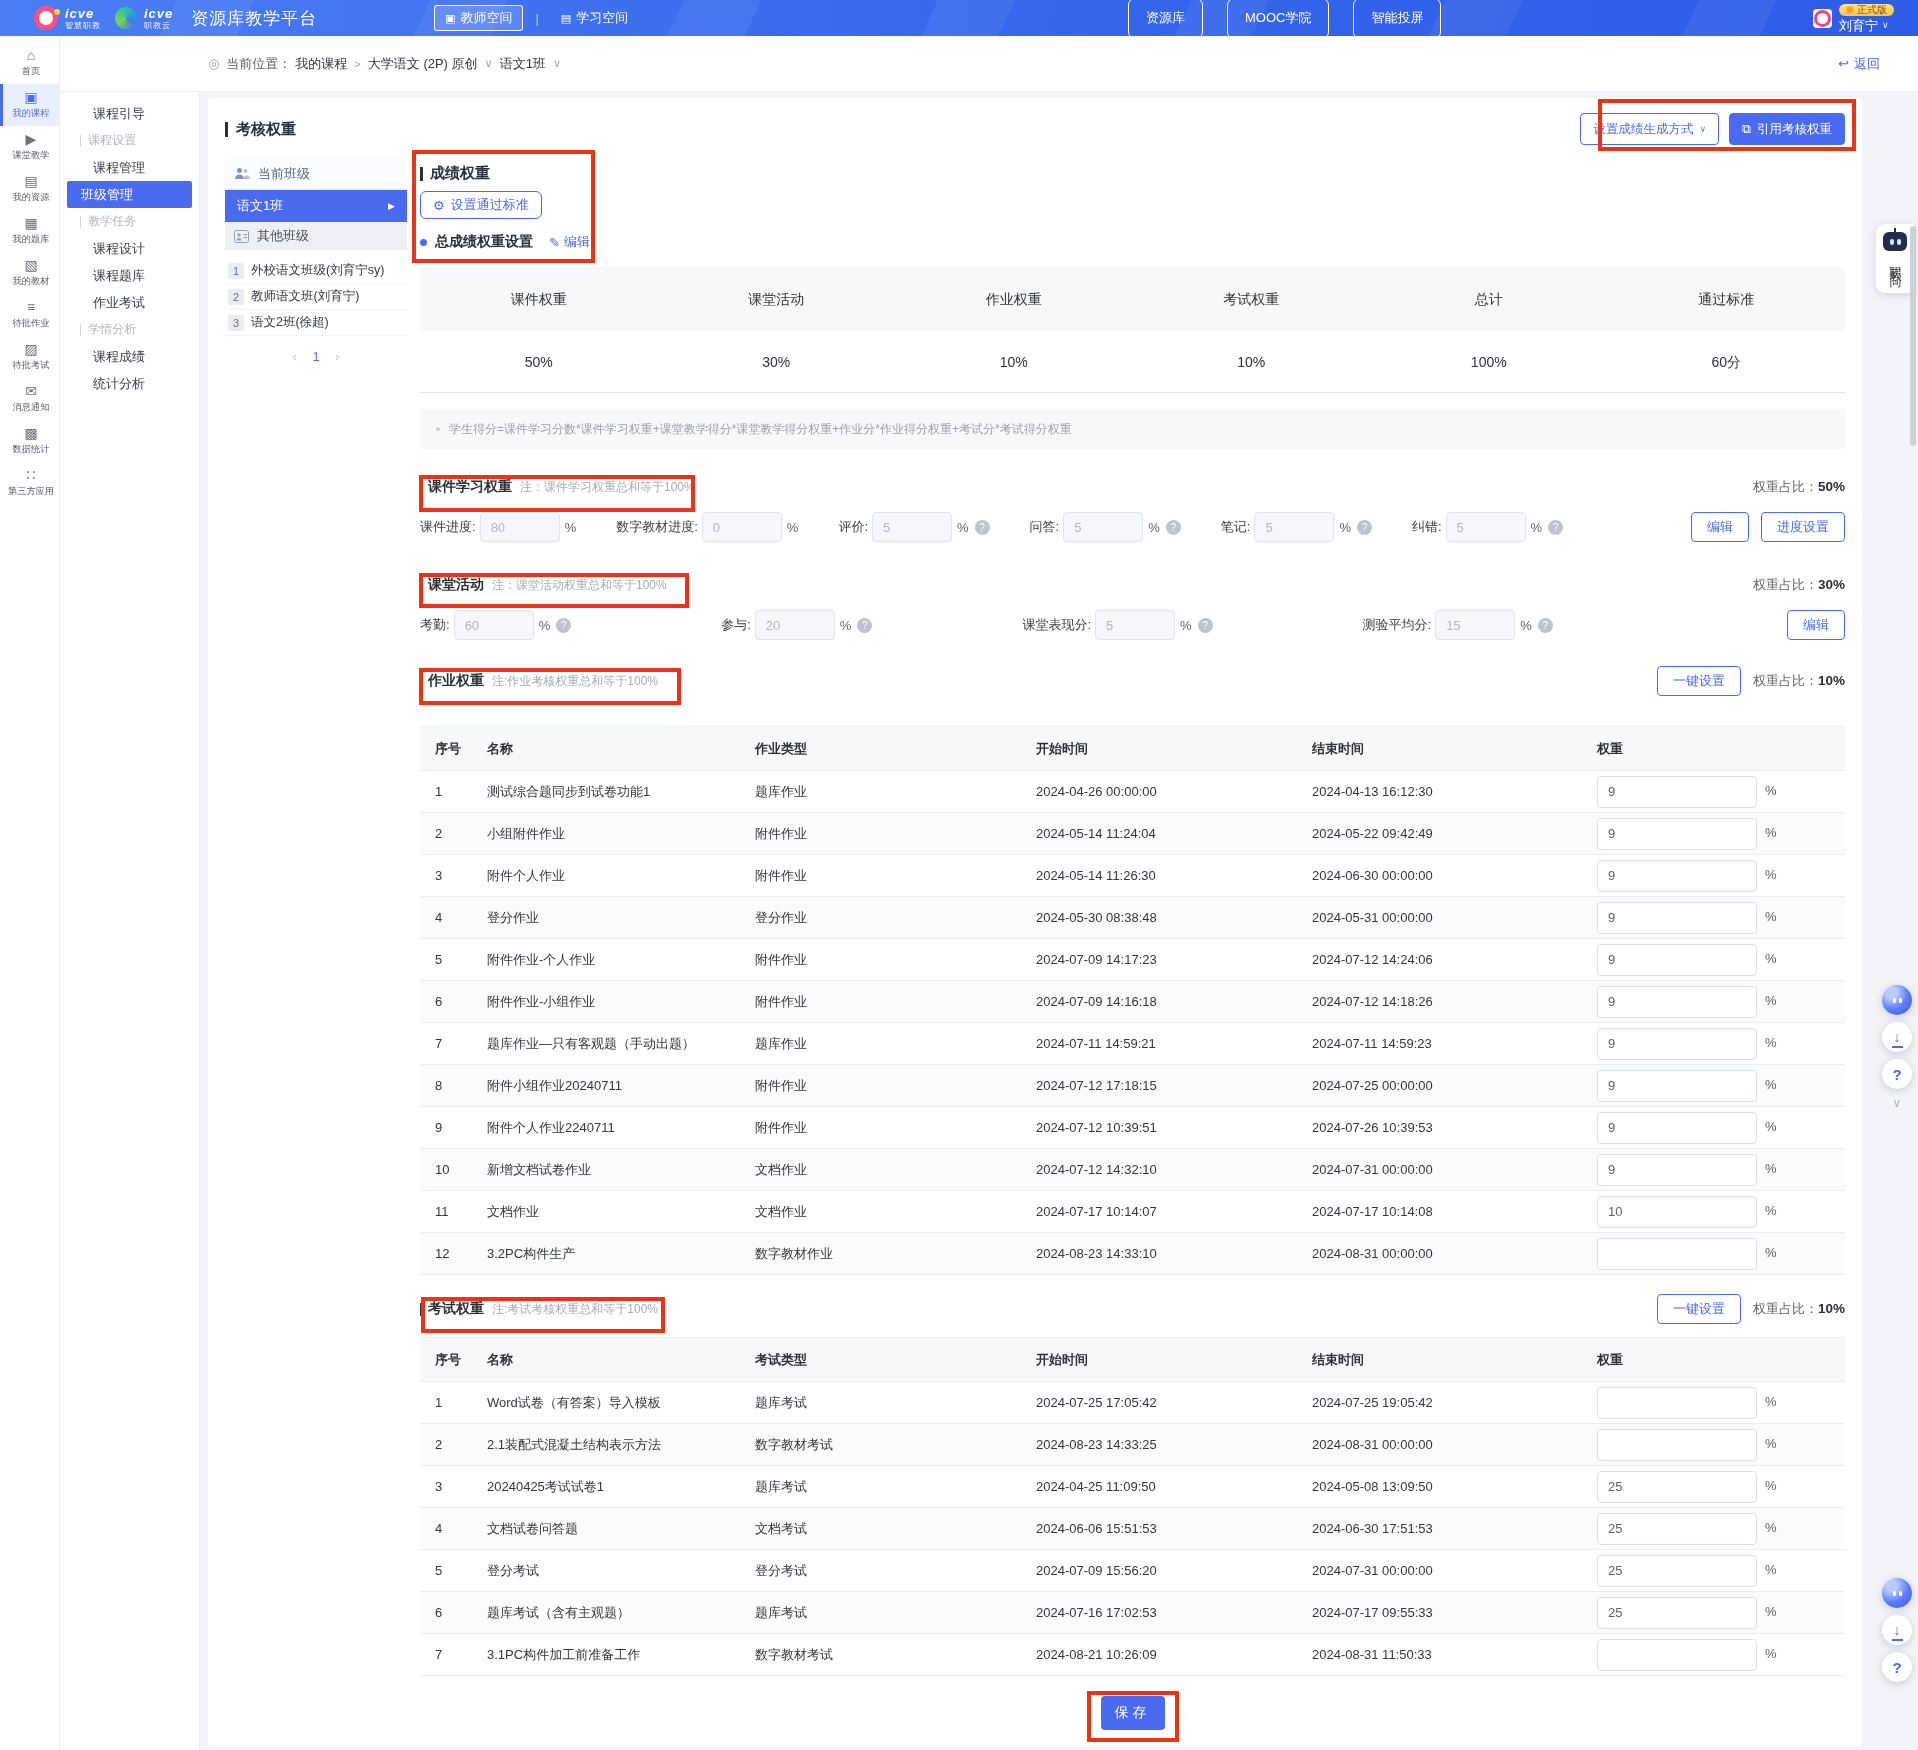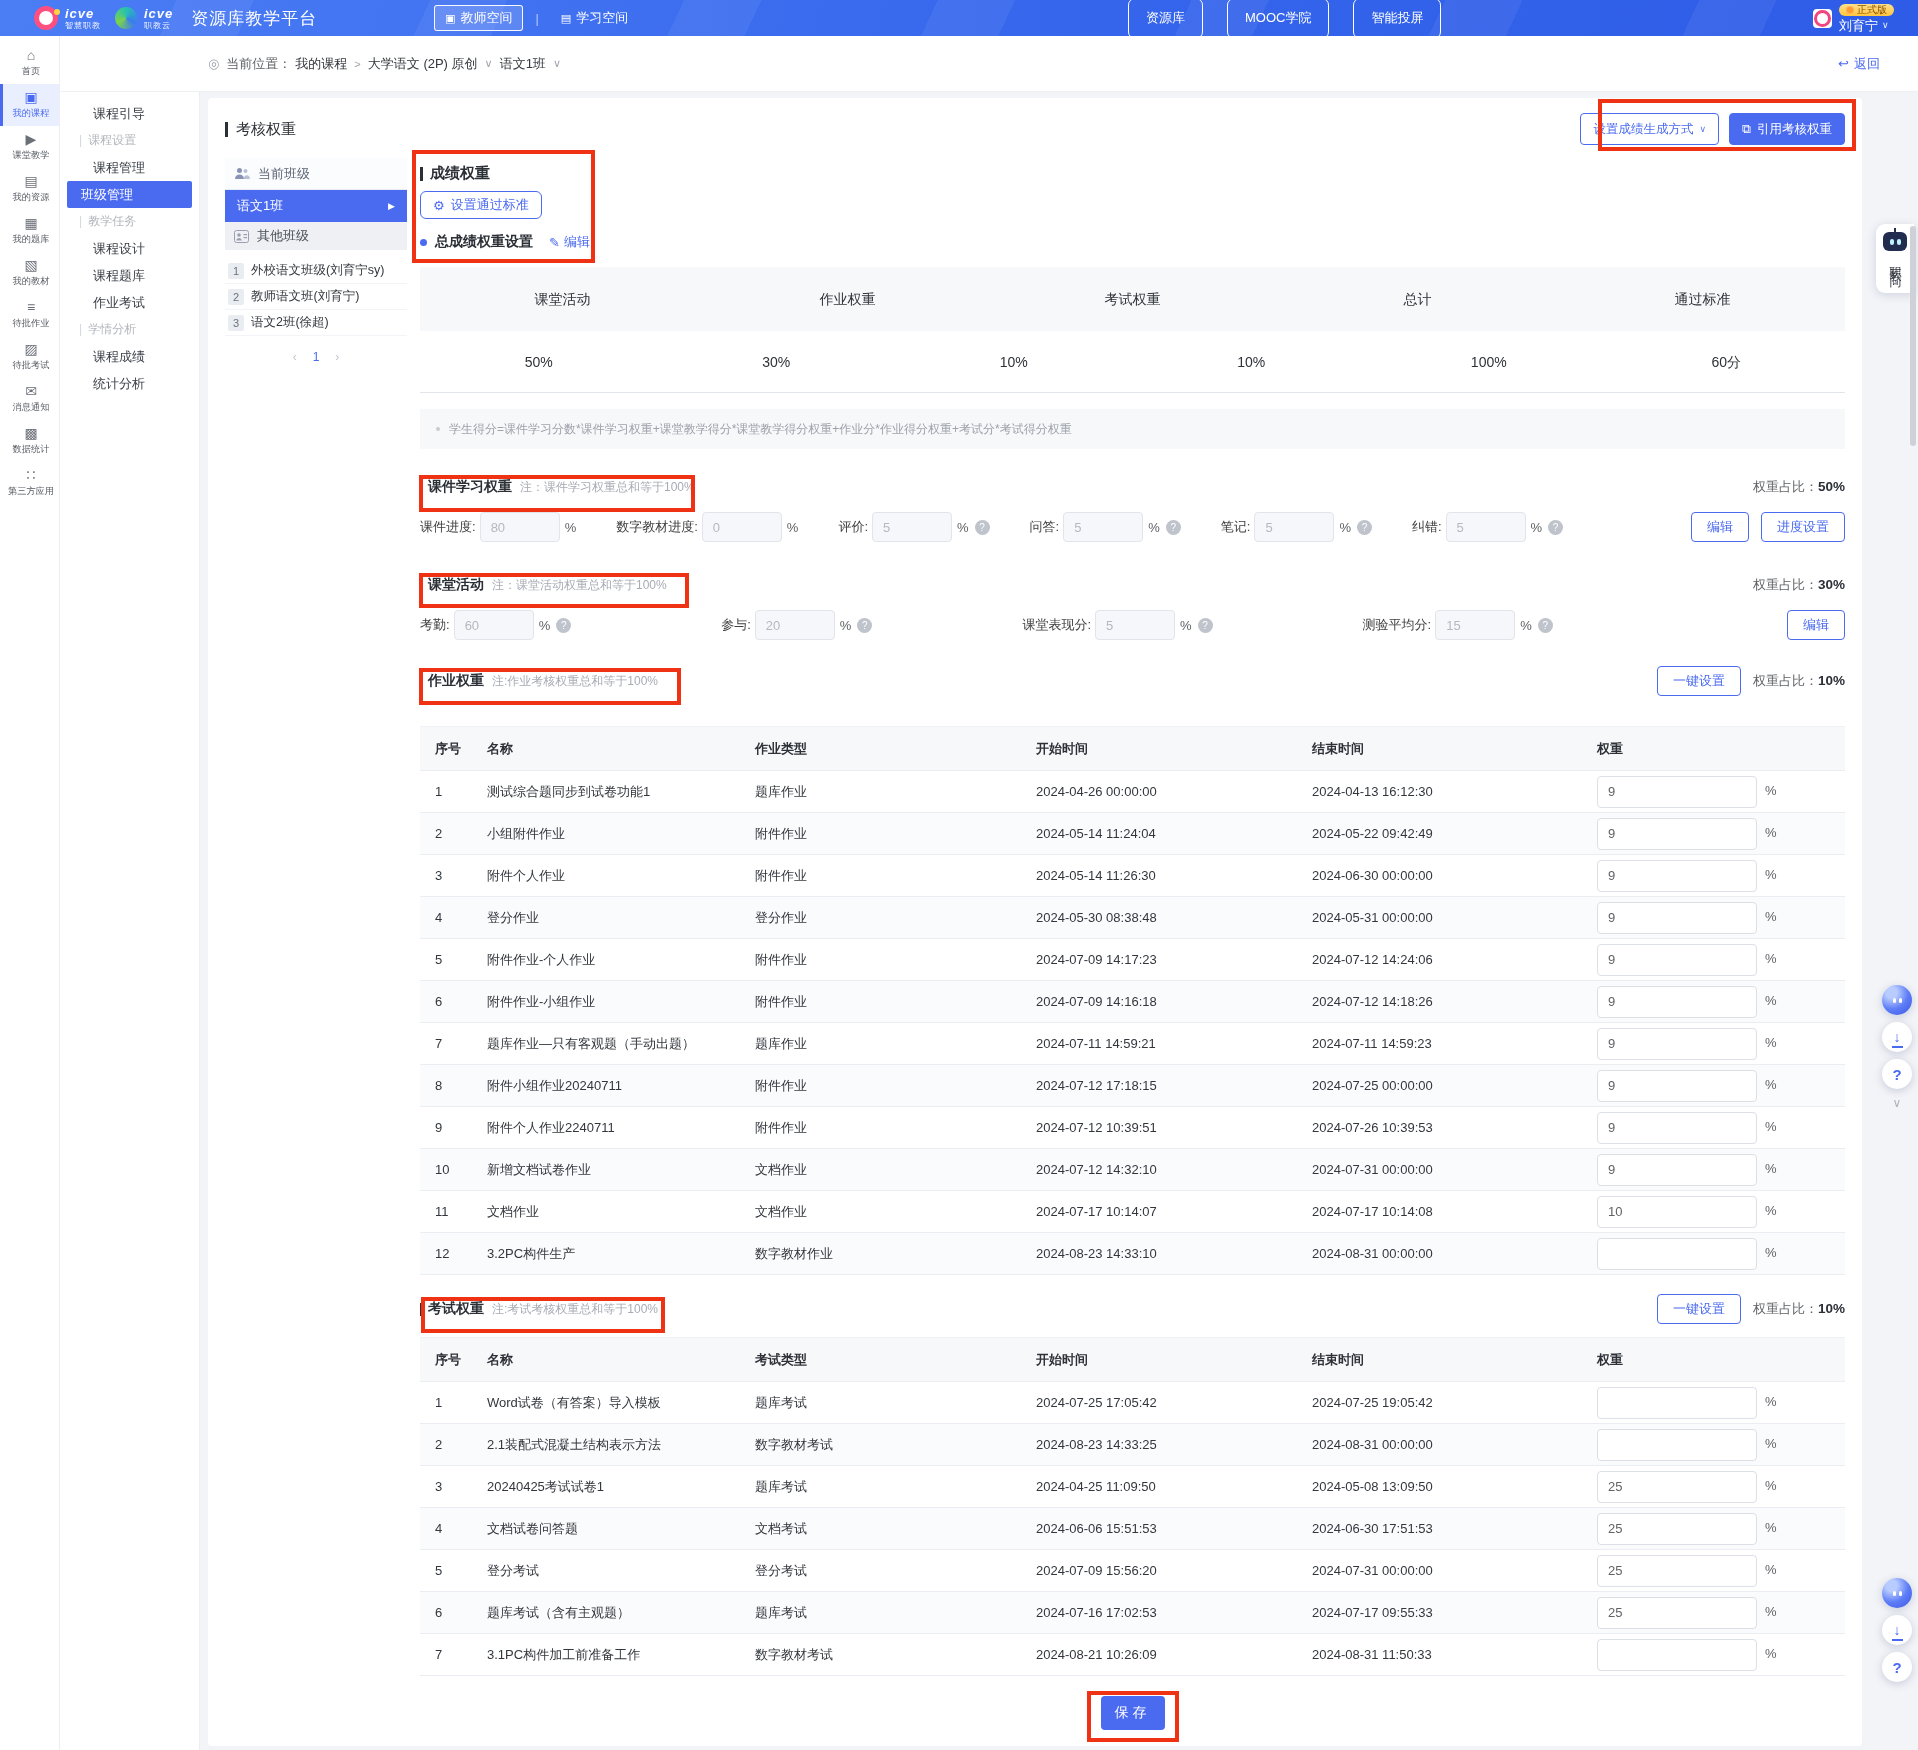--- a/index.html
+++ b/index.html
@@ -52,21 +52,21 @@
   .content-row{flex:1;display:flex;}
   .menu{width:140px;flex:none;background:#fff;border-right:1px solid #eceef2;padding-top:8px;}
   .menu-link{height:27px;line-height:27px;padding-left:33px;font-size:13px;color:#3a3f47;cursor:pointer;white-space:nowrap;}
   .menu-link.active{background:var(--accent);color:#fff;margin:0 7px;padding-left:14px;border-radius:2px;}
   .menu-section{height:27px;line-height:27px;padding-left:19px;font-size:12px;color:#b3b6bd;white-space:nowrap;}
   .menu-section::before{content:"|";color:#d5d8dd;margin-right:6px;}
   .content-bg{flex:1;background:#f3f4f7;padding:6px 56px 0 8px;}
   .card{background:#fff;border-radius:4px;min-height:1644px;padding:14px 17px 16px;}
   
   .card-head{display:flex;justify-content:space-between;align-items:center;height:34px;margin-bottom:12px;}
-  .page-title{font-size:15px;font-weight:400;color:#2b2f36;display:flex;align-items:center;}
+  .page-title{font-size:15px;font-weight:700;color:#2b2f36;display:flex;align-items:center;}
   .page-title::before{content:"";width:3px;height:15px;background:#2b2f36;margin-right:8px;}
   .head-btns{display:flex;gap:10px;}
   .btn{font-size:12.5px;height:32px;display:inline-flex;align-items:center;gap:6px;border-radius:4px;padding:0 12px;cursor:pointer;white-space:nowrap;}
   .btn-outline{border:1px solid var(--accent);color:var(--accent);background:#fff;}
   .btn-primary{background:var(--accent);border:1px solid var(--accent);color:#fff;}
   
   .body-row{display:flex;gap:13px;}
   .class-panel{width:182px;flex:none;}
   .cp-current{height:32px;display:flex;align-items:center;gap:8px;padding:0 9px;color:#5c6575;font-size:13px;background:#fbfcfe;border-bottom:1px solid #e8ebf1;}
   .cp-class{height:32px;background:var(--accent);color:#fff;display:flex;align-items:center;padding:0 12px;font-size:13px;cursor:pointer;}
@@ -348,20 +348,21 @@
                   <span>总成绩权重设置</span>
                   <span class="edit-link">
                     <span>✎</span>
                     <span>编辑</span>
                   </span>
                 </div>
               </div>
 
               <div class="sum-table">
                 <div class="sum-row sum-head">
+                    <div class="sum-cell">课件权重</div>
                     <div class="sum-cell">课堂活动</div>
                     <div class="sum-cell">作业权重</div>
                     <div class="sum-cell">考试权重</div>
                     <div class="sum-cell">总计</div>
                     <div class="sum-cell">通过标准</div>
                   </div>
                 <div class="sum-row sum-vals">
                     <div class="sum-cell">50%</div>
                     <div class="sum-cell">30%</div>
                     <div class="sum-cell">10%</div>

